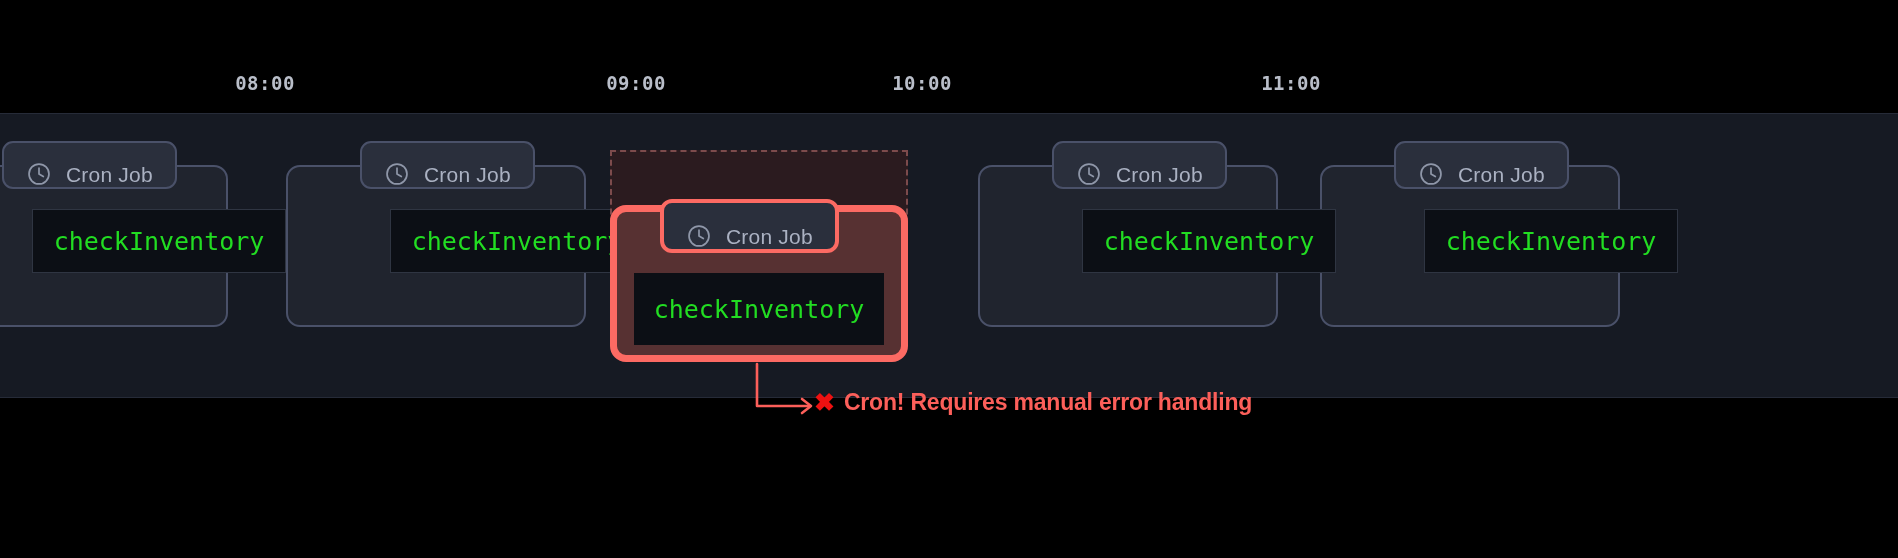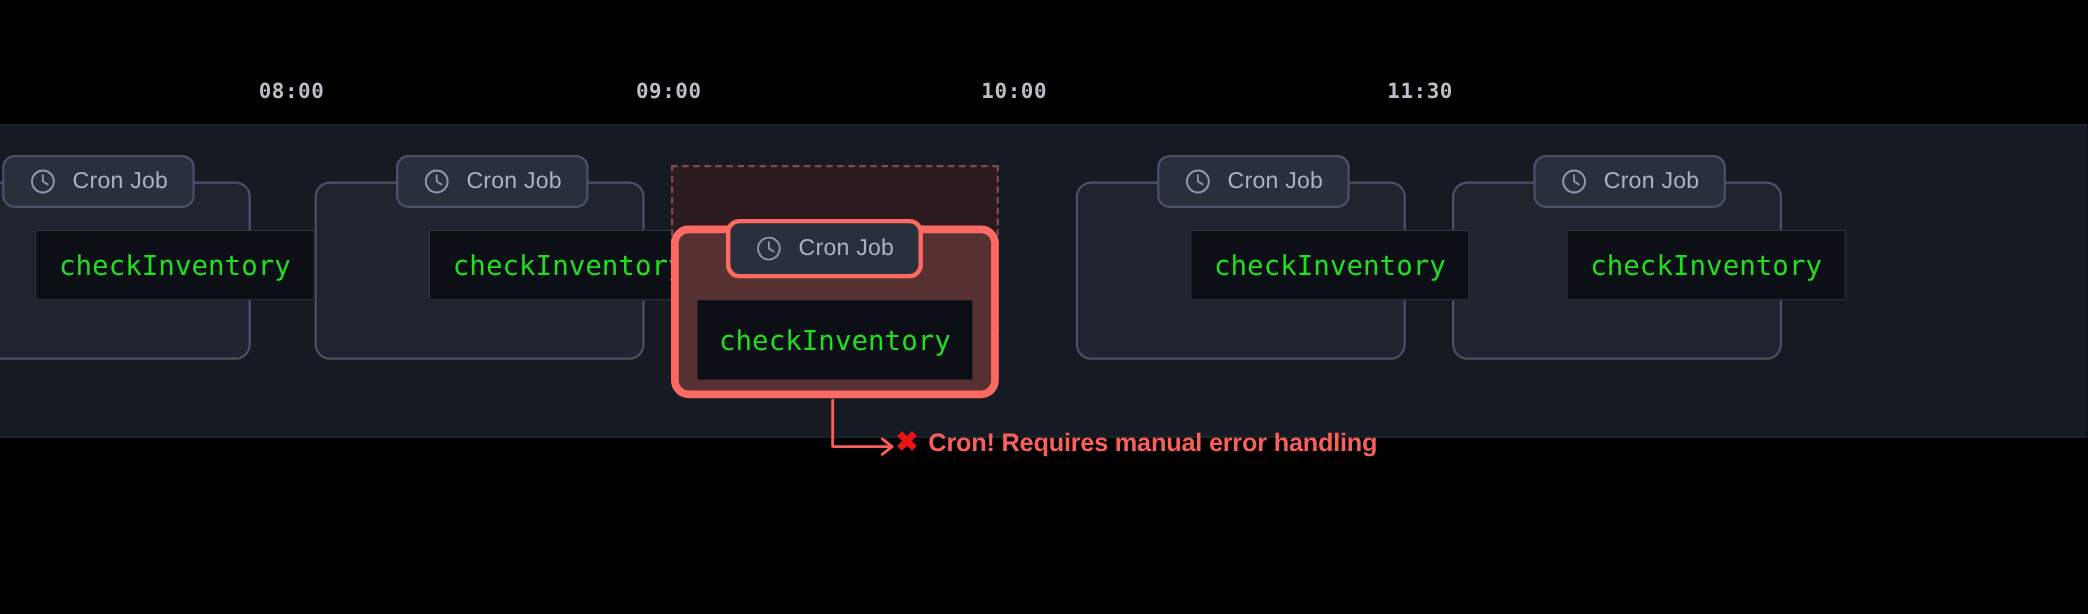--- a/index.html
+++ b/index.html
@@ -74,24 +74,24 @@
     border-radius: 14px;
     background: #20242e;
   }
 
   
   .cron-pill {
     position: absolute;
     left: 122px;
     top: 28px;
     display: flex;
-    align-items: center;
+    align-items: flex-end;
     gap: 14px;
     height: 48px;
-    padding: 12px 22px;
+    padding: 0 22px;
     box-sizing: border-box;
     border: 2px solid #4a5169;
     border-radius: 11px;
     background: #2a2f3c;
     z-index: 3;
   }
   .cron-pill .label {
     font-size: 21px;
     color: #aab1c2;
     white-space: nowrap;
@@ -214,23 +214,23 @@
 <body>
 
 <div class="stage">
 
   <div class="axis"></div>
 
   <div class="band"></div>
 
   <div id="ticks-root">
       <div class="tick-label" style="left: 265px;">08:00</div>
-      <div class="tick-label" style="left: 608px; text-align: right;">09:00</div>
+      <div class="tick-label" style="left: 636px; text-align: right;">09:00</div>
       <div class="tick-label" style="left: 922px;">10:00</div>
-      <div class="tick-label" style="left: 1291px;">11:30</div>
+      <div class="tick-label" style="left: 1291px;">11:00</div>
     </div>
   <div id="jobs-root">
       <div class="job" style="left: -120px;">
         <div class="job-frame"></div>
         <div class="cron-pill">
           <svg class="clock-icon" viewBox="0 0 24 24">
             <circle cx="12" cy="12" r="9.2" fill="none" stroke="#8f97a9" stroke-width="1.7"></circle>
             <path d="M12 6.6 L12 12 L16 14.4" fill="none" stroke="#8f97a9" stroke-width="1.7" stroke-linecap="round" stroke-linejoin="round"></path>
           </svg>
           <span class="label">Cron Job</span>

